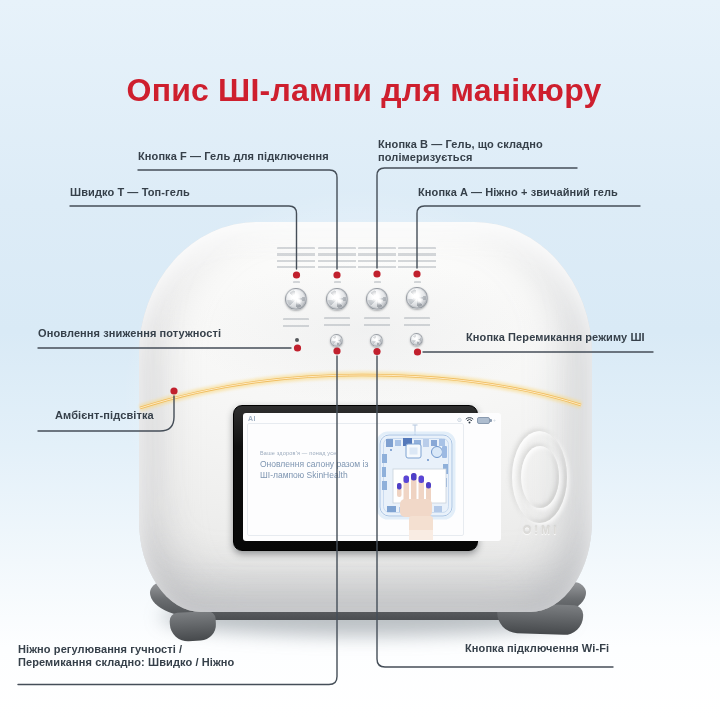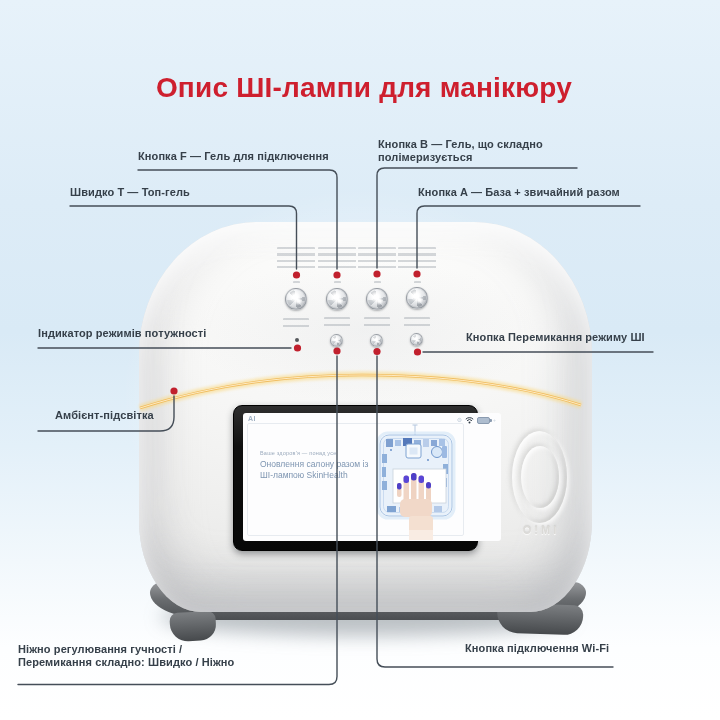--- a/index.html
+++ b/index.html
@@ -1,20 +1,20 @@
 <!DOCTYPE html>
 <html><head>
 <meta charset="utf-8">
 <style>
   html,body{margin:0;padding:0;background:#ffffff;}
   .stage{position:relative;width:720px;height:720px;overflow:hidden;
          font-family:"Liberation Sans","DejaVu Sans",sans-serif;
          background:linear-gradient(180deg,#e7f2fa 0%,#ddecf7 28%,#d9eaf6 46%,#e3f0f9 62%,#f2f8fc 78%,#fdfeff 90%,#ffffff 100%);}
   .glow{position:absolute;inset:0;background:radial-gradient(46% 40% at 50% 55%,rgba(255,255,255,.9) 0%,rgba(255,255,255,0) 72%);}
-  .title{position:absolute;left:8px;right:0;top:72px;text-align:center;font-size:28px;font-weight:800;color:#ce1f2e;letter-spacing:.2px;}
+  .title{position:absolute;left:8px;right:0;top:72px;text-align:center;font-size:32px;font-weight:800;color:#ce1f2e;letter-spacing:.2px;}
   
   .lamp{position:absolute;inset:0;}
   .cast-shadow{position:absolute;left:160px;top:598px;width:412px;height:38px;border-radius:50%;
                background:rgba(96,104,112,.4);filter:blur(9px);}
   .base{position:absolute;left:150px;top:582px;width:436px;height:38px;
         border-radius:14px 14px 70px 70px / 12px 12px 30px 30px;
         background:linear-gradient(180deg,#97999c 0%,#6a6d70 45%,#4b4e51 100%);}
   .foot{position:absolute;background:linear-gradient(180deg,#7c7f82,#46494c);}
   .foot-left{left:170px;top:612px;width:46px;height:29px;border-radius:8px 8px 16px 18px;transform:rotate(-3deg);}
   .foot-right{left:497px;top:604px;width:86px;height:30px;border-radius:10px 10px 20px 22px;transform:rotate(2deg);}
@@ -221,22 +221,22 @@
       <circle cx="377" cy="351.5" r="3.6"></circle>
     </g>
   </svg>
 
   <div class="lbl" style="left:138px;top:150px;">Кнопка F — Гель для підключення</div>
   <div class="lbl" style="left:378px;top:138px;">
     <div>Кнопка B — Гель, що складно</div>
     <div>полімеризується</div>
   </div>
   <div class="lbl" style="left:70px;top:186px;">Швидко T — Топ-гель</div>
-  <div class="lbl" style="left:418px;top:186px;">Кнопка A — База + звичайний разом</div>
-  <div class="lbl" style="left:38px;top:327px;">Індикатор режимів потужності</div>
+  <div class="lbl" style="left:418px;top:186px;">Кнопка A — Ніжно + звичайний гель</div>
+  <div class="lbl" style="left:38px;top:327px;">Оновлення зниження потужності</div>
   <div class="lbl" style="left:466px;top:331px;">Кнопка Перемикання режиму ШІ</div>
   <div class="lbl" style="left:38px;top:409px;margin-left:17px;">Амбієнт-підсвітка</div>
   <div class="lbl" style="left:18px;top:643px;">
     <div>Ніжно регулювання гучності /</div>
     <div>Перемикання складно: Швидко / Ніжно</div>
   </div>
   <div class="lbl" style="left:465px;top:642px;">Кнопка підключення Wi-Fi</div>
 </div>
 
 </body></html>

